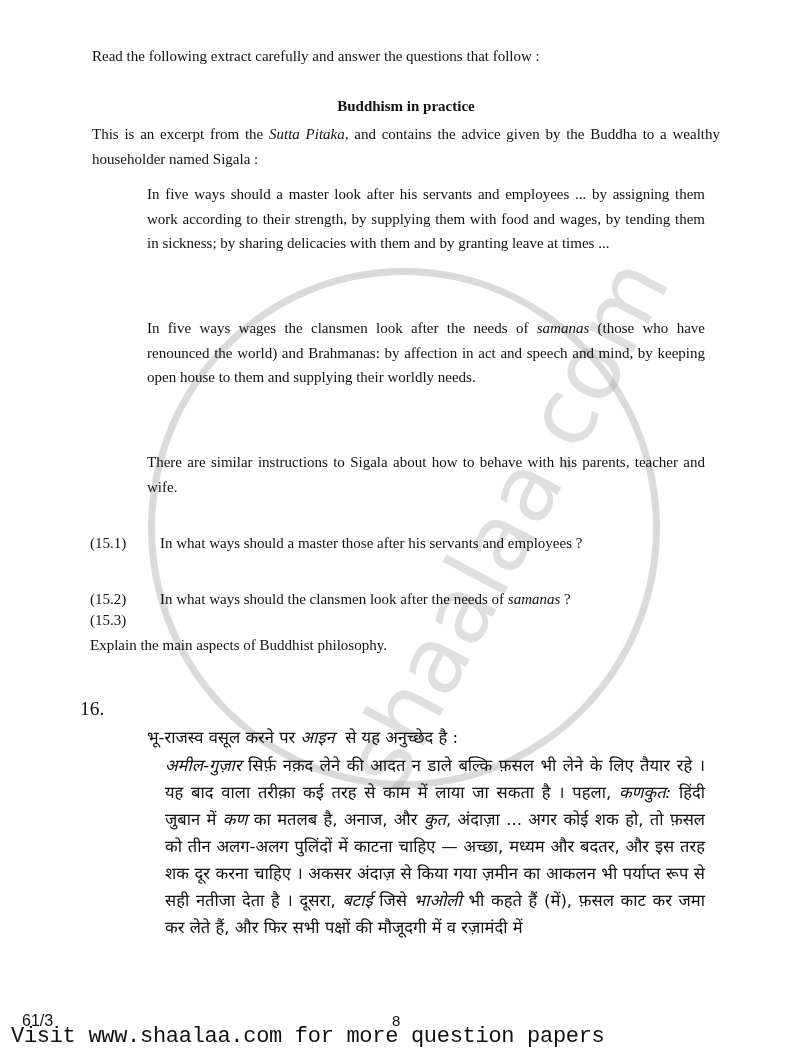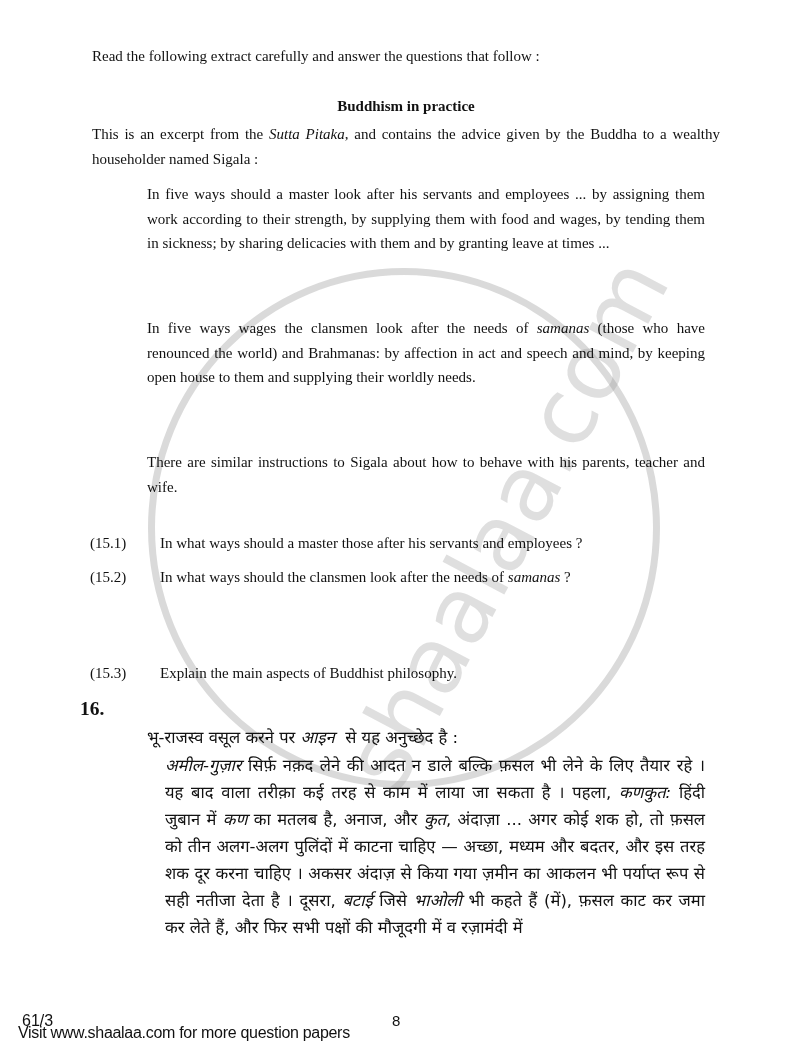--- a/index.html
+++ b/index.html
@@ -15,32 +15,32 @@
   .title { left:92px; top:94px; width:628px; text-align:center; font-weight:bold; }
   .lead { left:92px; top:122px; width:628px; }
   .quote { left:147px; width:558px; }
   .q1 { top:182px; }
   .q2 { top:316px; }
   .q3 { top:450px; }
   .sub { left:90px; width:630px; display:flex; }
   .sub .num { width:70px; flex:none; }
   .sub .txt { flex:1; }
   .s1 { top:531px; }
-  .s2 { top:565px; }
-  .s3 { top:661px; }
+  .s2 { top:587px; }
+  .s3 { top:608px;flex-direction:column; }
   .hi { font-family: "DejaVu Sans", "Liberation Sans", sans-serif; font-size:16.5px; line-height:27px; }
-  .qnum16 { left:80px; top:698px; font-weight:bold; font-family:"Liberation Serif", serif; font-size:19.5px; }
+  .qnum16 { left:80px; top:698px; font-weight:normal; font-family:"Liberation Serif", serif; font-size:19.5px; }
   .h16a { left:147px; top:697px; width:580px; }
   .h16b { left:147px; top:724px; width:580px; }
   .hpara { left:165px; top:752px; width:540px; }
   .hpara p { margin:0; text-align:justify; text-align-last:left; }
   .footer { font-family: "Liberation Sans", "DejaVu Sans", sans-serif; }
   .code { left:22px; top:1012px; font-size:16px; }
   .pgnum { left:392px; top:1012px; font-size:15px; }
-  .visit { left:18px; top:1024px; font-size:16px; letter-spacing:-0.3px; }
+  .visit { left:11px; top:1024px; font-size:22px; letter-spacing:-0.3px;font-family:Liberation Mono, monospace; }
   .wm { position:absolute; left:148px; top:268px; width:512px; height:520px; border:7px solid rgba(150,150,150,0.35); border-radius:50%; box-sizing:border-box; pointer-events:none; }
   .wmtext { position:absolute; left:215px; top:470px; font-family:"DejaVu Sans", sans-serif; font-size:92px; color:rgba(150,150,150,0.30); transform:rotate(-62deg); transform-origin:center; white-space:nowrap; pointer-events:none; }
   i, em { font-style:italic;text-align:center; }
 </style>
 </head>
 <body>
 
 <div class="page">
 
   <div class="wm"></div>

